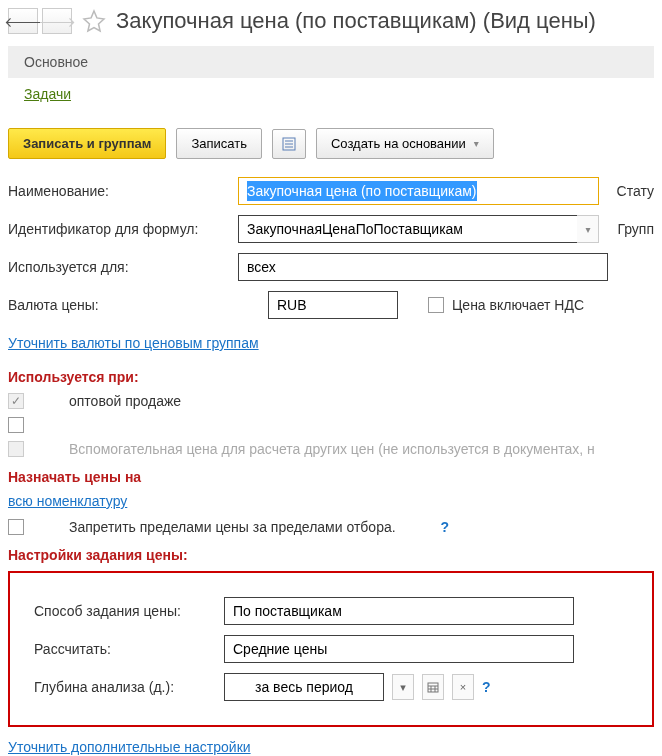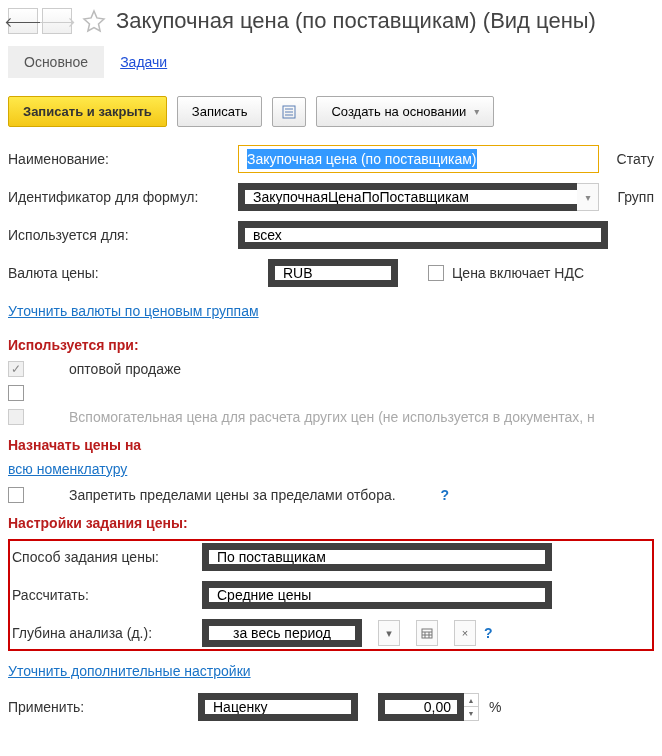--- a/index.html
+++ b/index.html
@@ -1,49 +1,49 @@
 <!DOCTYPE html>
 <html><head>
 <meta charset="utf-8">
 <style>
 * { box-sizing: border-box; margin: 0; padding: 0; }
 body { font-family: Arial, sans-serif; font-size: 14px; color: #333; background: #fff; padding: 8px; width: 662px; }
 .toolbar { display: flex; align-items: center; gap: 4px; margin-bottom: 12px; }
 .nav-btn { width: 30px; height: 26px; border: 1px solid #ccc; background: linear-gradient(#fff,#f0f0f0); display: flex; align-items: center; justify-content: center; cursor: pointer; font-size: 14px; color: #555; }
 .star-icon { width: 24px; height: 24px; margin: 0 6px; color: #bbb; }
 .title { font-size: 22px; color: #444; font-weight: normal; }
-.tabs { display: flex; gap: 0; margin-bottom: 18px; }
+.tabs { display: flex; gap: 0; margin-bottom: 18px; flex-direction: column; }
 .tab { padding: 8px 16px; cursor: pointer; }
 .tab.active { background: #eee; color: #555; }
-.tab.inactive { color: #1d4ed8; text-decoration: underline; }
+.tab.inactive { color: #4d7c0f; text-decoration: underline; }
 .action-row { display: flex; gap: 10px; margin-bottom: 18px; align-items: center; }
 .btn { padding: 7px 14px; border: 1px solid #aaa; background: linear-gradient(#fff,#eaeaea); cursor: pointer; font-size: 13px; border-radius: 2px; }
 .btn-primary { background: linear-gradient(#ffe94a,#f4c817); border: 1px solid #d4a800; font-weight: bold; color: #333; }
 .btn-icon { width: 34px; padding: 7px 0; display: flex; align-items: center; justify-content: center; }
 .btn-dropdown { display: flex; align-items: center; }
 .btn-dropdown::after { content: "▾"; margin-left: 8px; color: #888; font-size: 10px; }
 .form-row { display: flex; align-items: center; margin-bottom: 10px; min-height: 28px; }
 .form-label { width: 230px; color: #333; flex-shrink: 0; }
 .form-label-narrow { width: 190px; }
-.form-input { height: 28px; border: 7px solid #404040; padding: 0 8px; font-size: 14px; flex: 1; max-width: 370px; }
+.form-input { height: 28px; border: 1px solid #404040; padding: 0 8px; font-size: 14px; flex: 1; max-width: 370px; }
 .form-input.highlighted { border: 1px solid #e8a800; outline: none; }
 .form-input.highlighted .sel { background: #3399ff; color: #fff; padding: 2px 0; }
 .input-wrap { position: relative; display: flex; max-width: 370px; flex: 1; }
 .input-suffix { display: flex; align-items: center; padding: 0 8px; border: 1px solid #ccc; border-left: none; background: #fafafa; color: #888; font-size: 10px; }
 .checkbox { width: 16px; height: 16px; border: 1px solid #999; margin-right: 8px; display: inline-flex; align-items: center; justify-content: center; background: #fff; }
 .checkbox.checked::after { content: "✓"; color: #888; font-size: 12px; }
 .checkbox.disabled { background: #f0f0f0; border-color: #ccc; }
 .extra-label { margin-left: 18px; color: #333; white-space: nowrap; overflow: hidden; }
 .link { color: #1a73c7; text-decoration: underline; cursor: pointer; }
 .section-header { color: #b91c1c; font-weight: bold; margin: 12px 0 8px 0; }
 .check-row { display: flex; align-items: center; margin-bottom: 8px; gap: 37px; }
 .disabled-text { color: #aaa; }
-.red-box { border: 2px solid #cc0000; padding: 2px; margin: 4px 0 12px 0; }
+.red-box { border: 2px solid #cc0000; padding: 24px; margin: 4px 0 12px 0; }
 .help-icon { color: #1a73c7; font-weight: bold; cursor: pointer; margin-left: 8px; }
-.date-controls { display: flex; align-items: center; gap: 16px; }
+.date-controls { display: flex; align-items: center; gap: 8px; }
 .date-input { width: 160px; text-align: center; }
 .mini-btn { width: 22px; height: 26px; border: 1px solid #ccc; background: #fafafa; display: flex; align-items: center; justify-content: center; cursor: pointer; font-size: 11px; color: #666; }
 .num-input { width: 86px; text-align: right; padding-right: 6px; }
 .stepper { display: inline-flex; flex-direction: column; border: 1px solid #ccc; border-left: none; }
 .stepper span { width: 14px; height: 13px; font-size: 7px; display: flex; align-items: center; justify-content: center; cursor: pointer; color: #666; border-bottom: 1px solid #ccc; }
 .stepper span:last-child { border-bottom: none; }
 svg { display: block; }
 </style>
 </head>
 <body>
@@ -58,21 +58,21 @@
   </span>
   <h1 class="title">Закупочная цена (по поставщикам) (Вид цены)</h1>
 </div>
 
 <div class="tabs">
   <div class="tab active">Основное</div>
   <div class="tab inactive">Задачи</div>
 </div>
 
 <div class="action-row">
-  <button class="btn btn-primary">Записать и закрыть</button>
+  <button class="btn btn-primary">Записать и группам</button>
   <button class="btn">Записать</button>
   <button class="btn btn-icon">
     <svg width="14" height="14" viewBox="0 0 14 14">
         <rect x="1" y="1" width="12" height="12" fill="none" stroke="#5b7fb5"></rect>
         <line x1="3" y1="4" x2="11" y2="4" stroke="#5b7fb5"></line>
         <line x1="3" y1="7" x2="11" y2="7" stroke="#5b7fb5"></line>
         <line x1="3" y1="10" x2="11" y2="10" stroke="#5b7fb5"></line>
       </svg>
   </button>
   <button class="btn btn-dropdown">Создать на основании</button>

